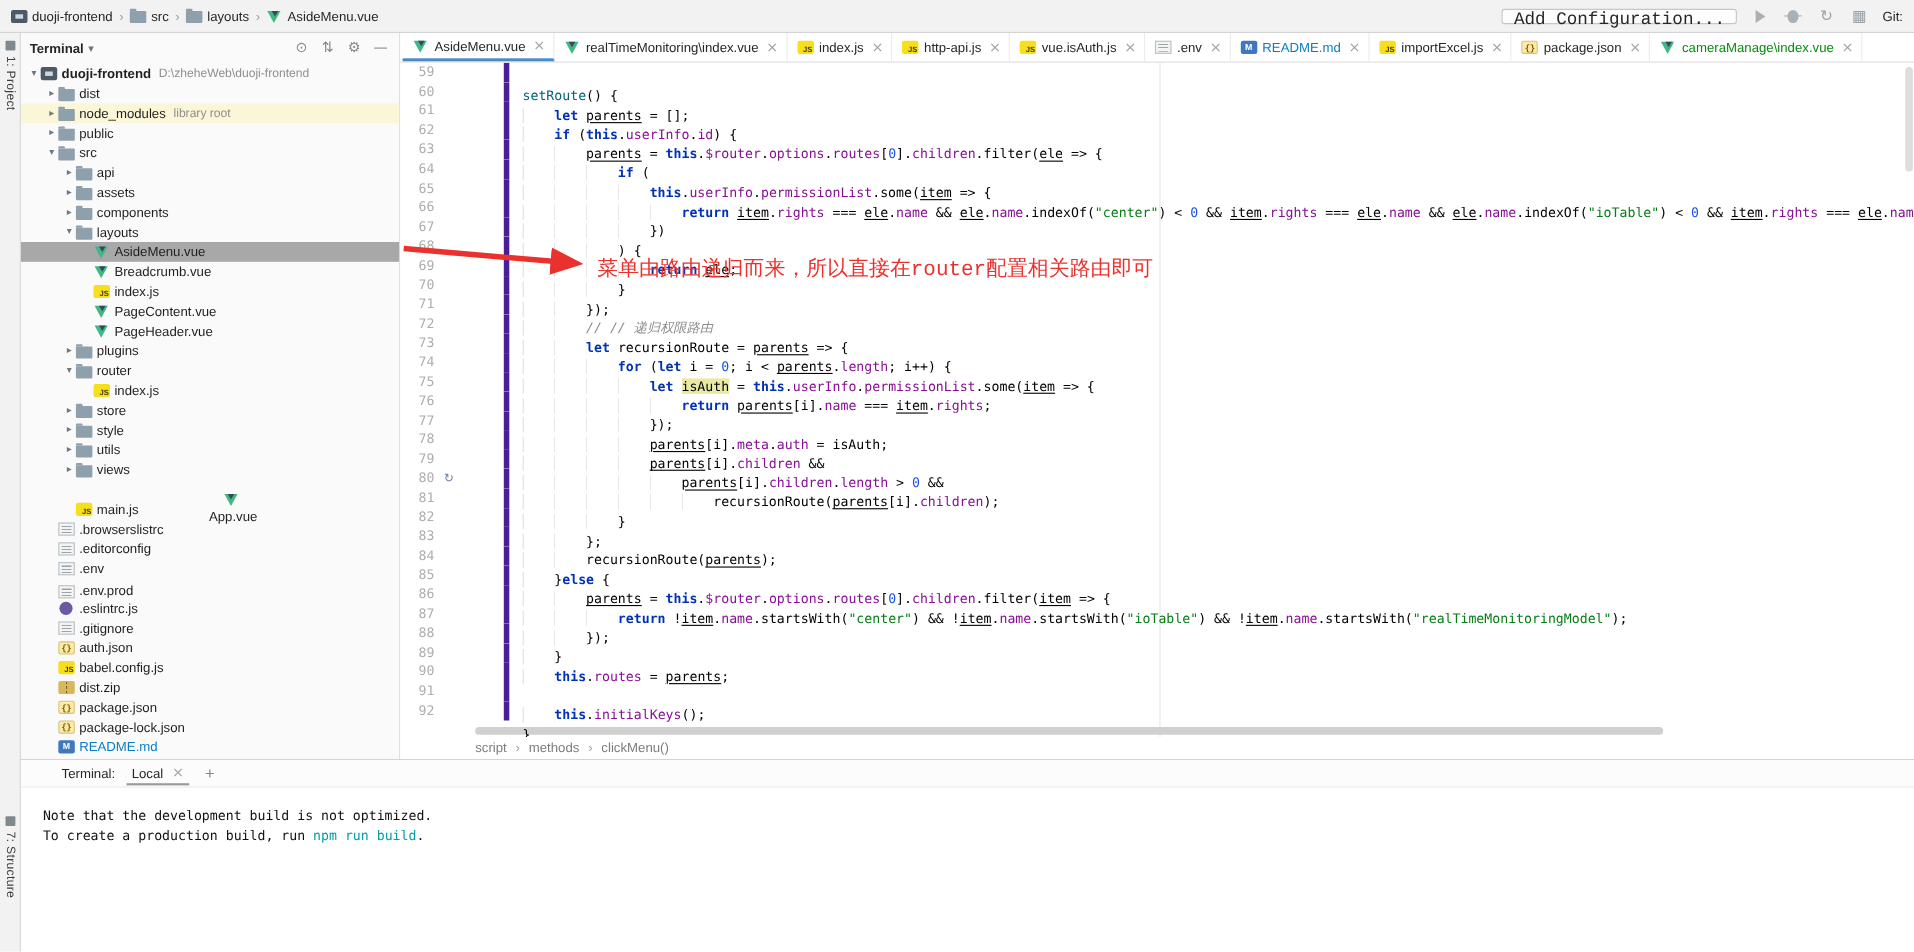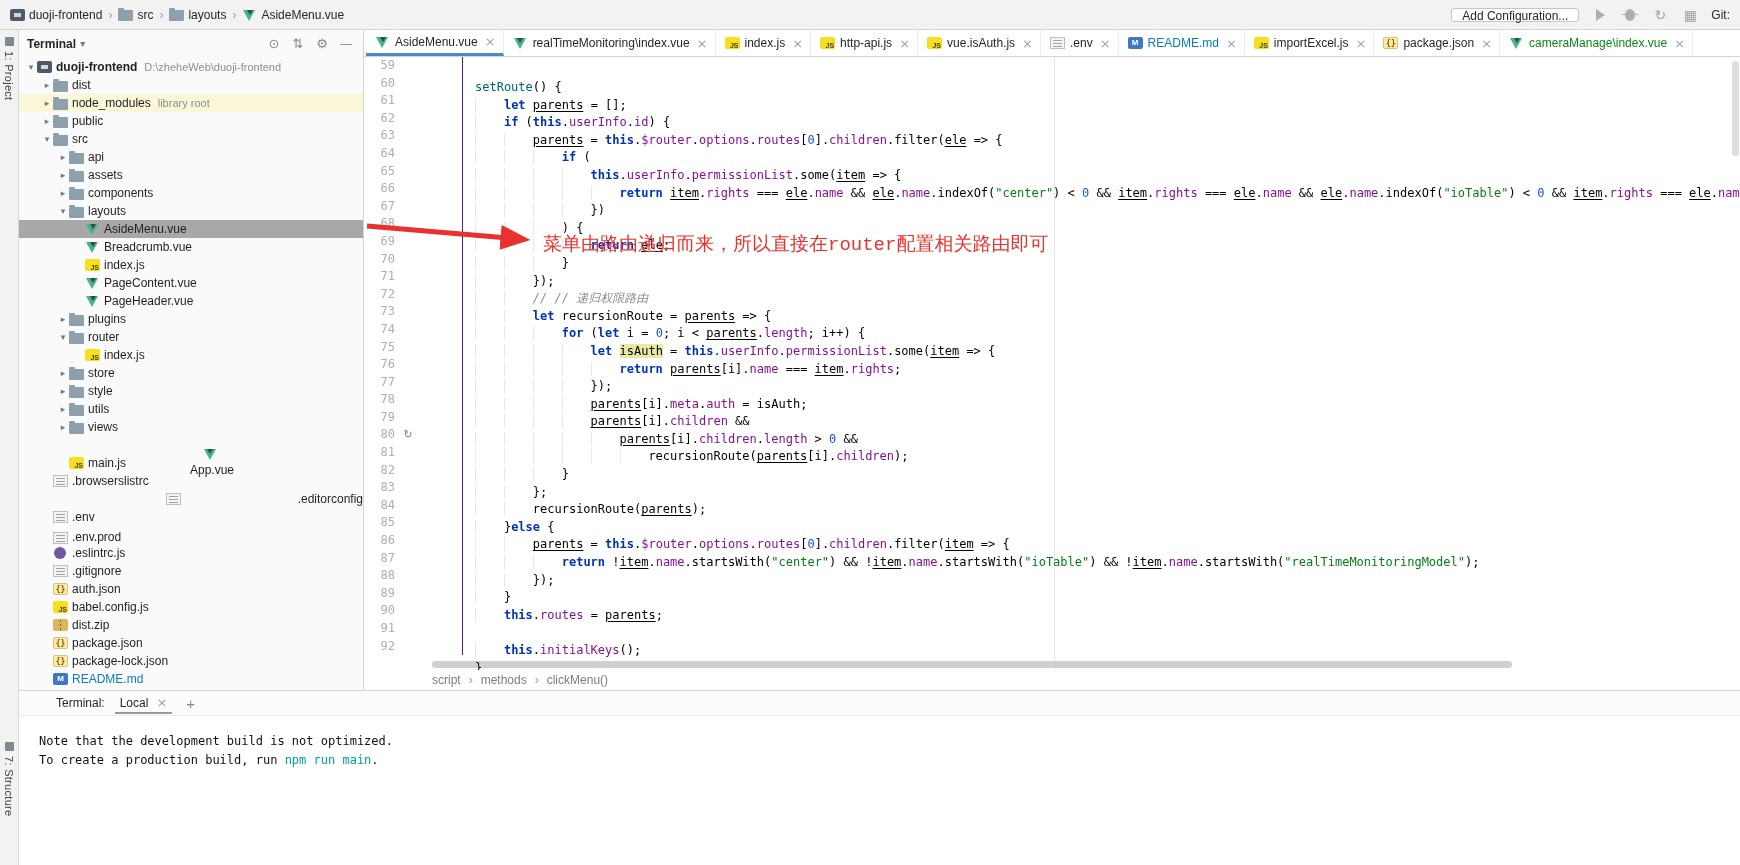--- a/index.html
+++ b/index.html
@@ -7,21 +7,21 @@
     font-family:"Liberation Sans", sans-serif; font-size:12px; color:#1a1a1a; }
 
   
   #titlebar { position:absolute; left:0; top:0; width:1740px; height:30px; background:#f2f2f2;
     border-bottom:1px solid #d4d4d4; display:flex; align-items:center; padding:0 10px; z-index:5; }
   #title-crumbs { display:flex; align-items:center; gap:5px; }
   .crumb { display:flex; align-items:center; gap:4px; color:#262626; }
   .crumb-sep { color:#9aa0a6; padding:0 1px; }
   #title-right { margin-left:auto; display:flex; align-items:center; gap:12px; }
   #add-config { height:14px; padding:0 10px; background:#fdfdfd; border:1px solid #c2c7cb;
-    border-radius:3px; font-family:Liberation Sans, sans-serif; font-size:12px; color:#262626; }
+    border-radius:3px; font-family:Liberation Mono, monospace; font-size:16px; color:#262626; }
   .tb-icon { width:18px; height:18px; display:flex; align-items:center; justify-content:center;
     color:#9ba3a9; font-size:14px; font-family:"DejaVu Sans",sans-serif; }
   .i-play { width:0; height:0; border-left:9px solid #a9b1b7; border-top:6px solid transparent;
     border-bottom:6px solid transparent; }
   .i-bug { width:10px; height:12px; background:#a9b1b7; border-radius:5px/6px; position:relative; }
   .i-bug::before { content:""; position:absolute; left:-3px; right:-3px; top:5px; height:1.5px; background:#a9b1b7; }
   #git-label { color:#262626; }
 
   
   #left-strip { position:absolute; left:0; top:30px; bottom:0; width:19px; background:#f2f2f2;
@@ -88,21 +88,21 @@
     border-right:1px solid #ececec; color:#262626; white-space:nowrap; }
   .tab.active { border-bottom:3px solid #4a8ac9; }
   .tab-close { color:#9aa2a8; font-size:13px; margin-left:2px; font-family:"DejaVu Sans",sans-serif; }
 
   #editor { position:relative; height:613px; overflow:hidden; background:#fff; }
   .margin-guide { position:absolute; top:0; bottom:0; left:calc(112px + 80ch); width:1px;
     background:#e6e6e6; font:12px "DejaVu Sans Mono",monospace; z-index:0; }
   #code-lines { position:relative; z-index:1; }
   .code-row { display:flex; height:17.6px; line-height:17.6px; white-space:pre;
     font-family:"DejaVu Sans Mono",monospace; font-size:12px; }
-  .gutter-cell { flex:0 0 99px; display:flex; align-items:center; border-right:1px solid #4c1d95;
+  .gutter-cell { flex:0 0 99px; display:flex; align-items:center; border-right:5px solid #4c1d95;
     background:#fff; }
   .line-num { flex:0 0 36px; text-align:right; color:#aeaeae; padding-right:5px; }
   .gut-icon { width:16px; color:#6f87a0; font-size:11px; text-align:center;
     font-family:"DejaVu Sans",sans-serif; }
   .code-text { padding-left:12px;margin-top:22px; }
   .ind { background-image:repeating-linear-gradient(to right,#e7e7e7 0,#e7e7e7 1px,transparent 1px,transparent 28.91px); }
   .tk { color:#000; }
   .tk-k { color:#0033b3; font-weight:bold; }
   .tk-p { color:#871094; }
   .tk-s { color:#067d17; }
@@ -317,21 +317,21 @@
       <div class="tree-row" style="padding-left: 38px;">
         <span class="chev"></span>
         <span class="fi fi-js"></span>
         <span class="t-label">main.js</span>
       </div>
       <div class="tree-row" style="padding-left: 22px;">
         <span class="chev"></span>
         <span class="fi fi-text"></span>
         <span class="t-label">.browserslistrc</span>
       </div>
-      <div class="tree-row" style="padding-left: 22px; justify-content: space-between;">
+      <div class="tree-row" style="padding-left: 22px;">
         <span class="chev"></span>
         <span class="fi fi-text"></span>
         <span class="t-label">.editorconfig</span>
       </div>
       <div class="tree-row" style="padding-left: 22px;">
         <span class="chev"></span>
         <span class="fi fi-text"></span>
         <span class="t-label">.env</span>
       </div>
       <div class="tree-row" style="padding-left: 22px; align-items: flex-end;">
@@ -489,21 +489,21 @@
   <div id="term-tabs">
     <span id="term-title">Terminal:</span>
     <span class="term-tab">
       <span>Local</span>
       <span class="tab-close">×</span>
     </span>
     <span class="term-plus">+</span>
   </div>
   <div id="term-body">
       <div class="t-line"><span>Note that the development build is not optimized.</span></div>
-      <div class="t-line"><span>To create a production build, run </span><span class="t-cmd">npm run main</span><span>.</span></div>
+      <div class="t-line"><span>To create a production build, run </span><span class="t-cmd">npm run build</span><span>.</span></div>
     </div>
 </div>
 
 <svg id="annotation-arrow">
   <defs>
     <marker id="ah" markerWidth="6" markerHeight="5" refX="1.5" refY="2.5" orient="auto">
       <path d="M0,0 L6,2.5 L0,5 Z" fill="#e9322e"></path>
     </marker>
   </defs>
   <line x1="367" y1="226" x2="508" y2="238" stroke="#e9322e" stroke-width="5" marker-end="url(#ah)"></line>

